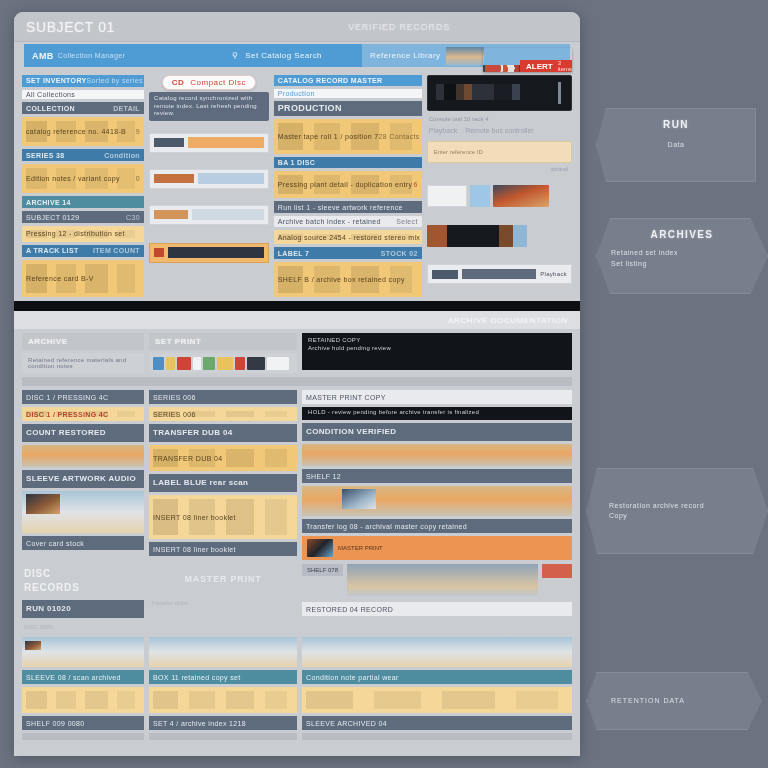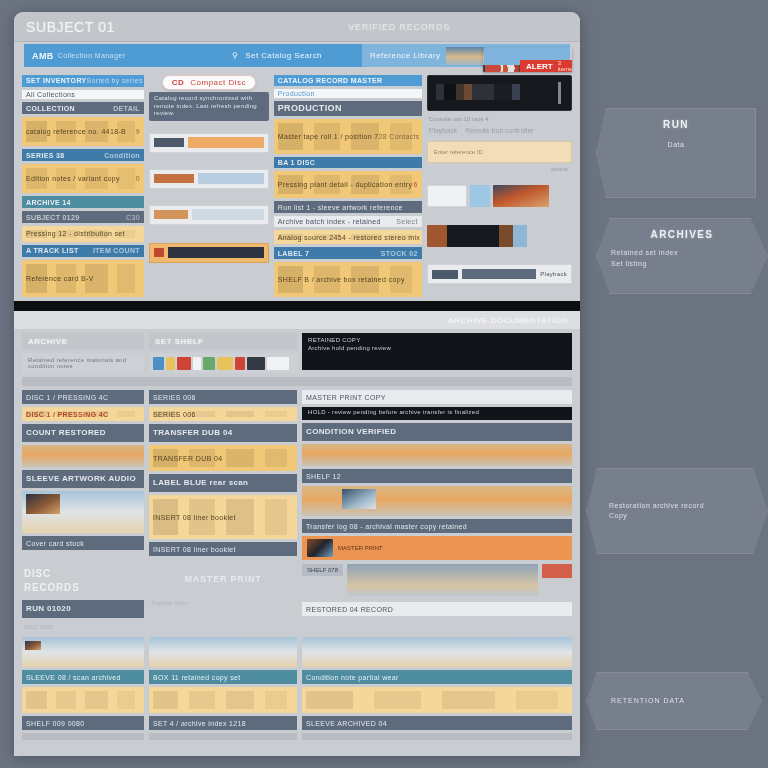--- a/index.html
+++ b/index.html
@@ -288,21 +288,21 @@
   .callout .co-title {
     font-size: 10px; font-weight: bold; letter-spacing: 1.4px;
     text-align: center; margin-bottom: 12px;
     text-shadow: 0 0 3px rgba(255,255,255,.35);
   }
   .callout .co-body {
     font-size: 7px; letter-spacing: .5px; line-height: 1.5;
     opacity: .85;
   }
   #callout-one {
-    left: 596px; top: 108px; width: 160px; height: 90px;
+    left: 596px; top: 108px; width: 160px; height: 74px;
     border-radius: 10px 0 0 10px;
     clip-path: polygon(6% 0, 100% 0, 100% 100%, 6% 100%, 0 50%);
   }
   #callout-one .co-title { margin-bottom: 10px; }
   #callout-one .co-body { text-align: center; }
   #callout-two {
     left: 596px; top: 218px; width: 172px; height: 76px;
     clip-path: polygon(8% 0, 90% 0, 100% 50%, 90% 100%, 8% 100%, 0 50%);
   }
   #callout-two .co-title { margin-bottom: 8px; }
@@ -574,21 +574,21 @@
       <div class="lcol lc-1">
         <div class="sec-head">
             <span>ARCHIVE</span>
           </div>
         <div class="sec-sub">
             <span>Retained reference materials and condition notes</span>
           </div>
       </div>
       <div class="lcol lc-2">
         <div class="sec-head">
-            <span>SET SHELF</span>
+            <span>SET PRINT</span>
           </div>
         <div class="chip-strip">
           <span class="chip c-blue" style="width:11px"></span>
           <span class="chip c-yell" style="width:9px"></span>
           <span class="chip c-red" style="width:14px"></span>
           <span class="chip c-wht" style="width:8px"></span>
           <span class="chip c-grn" style="width:12px"></span>
           <span class="chip c-yell" style="width:16px"></span>
           <span class="chip c-red" style="width:10px"></span>
           <span class="chip c-dk" style="width:18px"></span>

